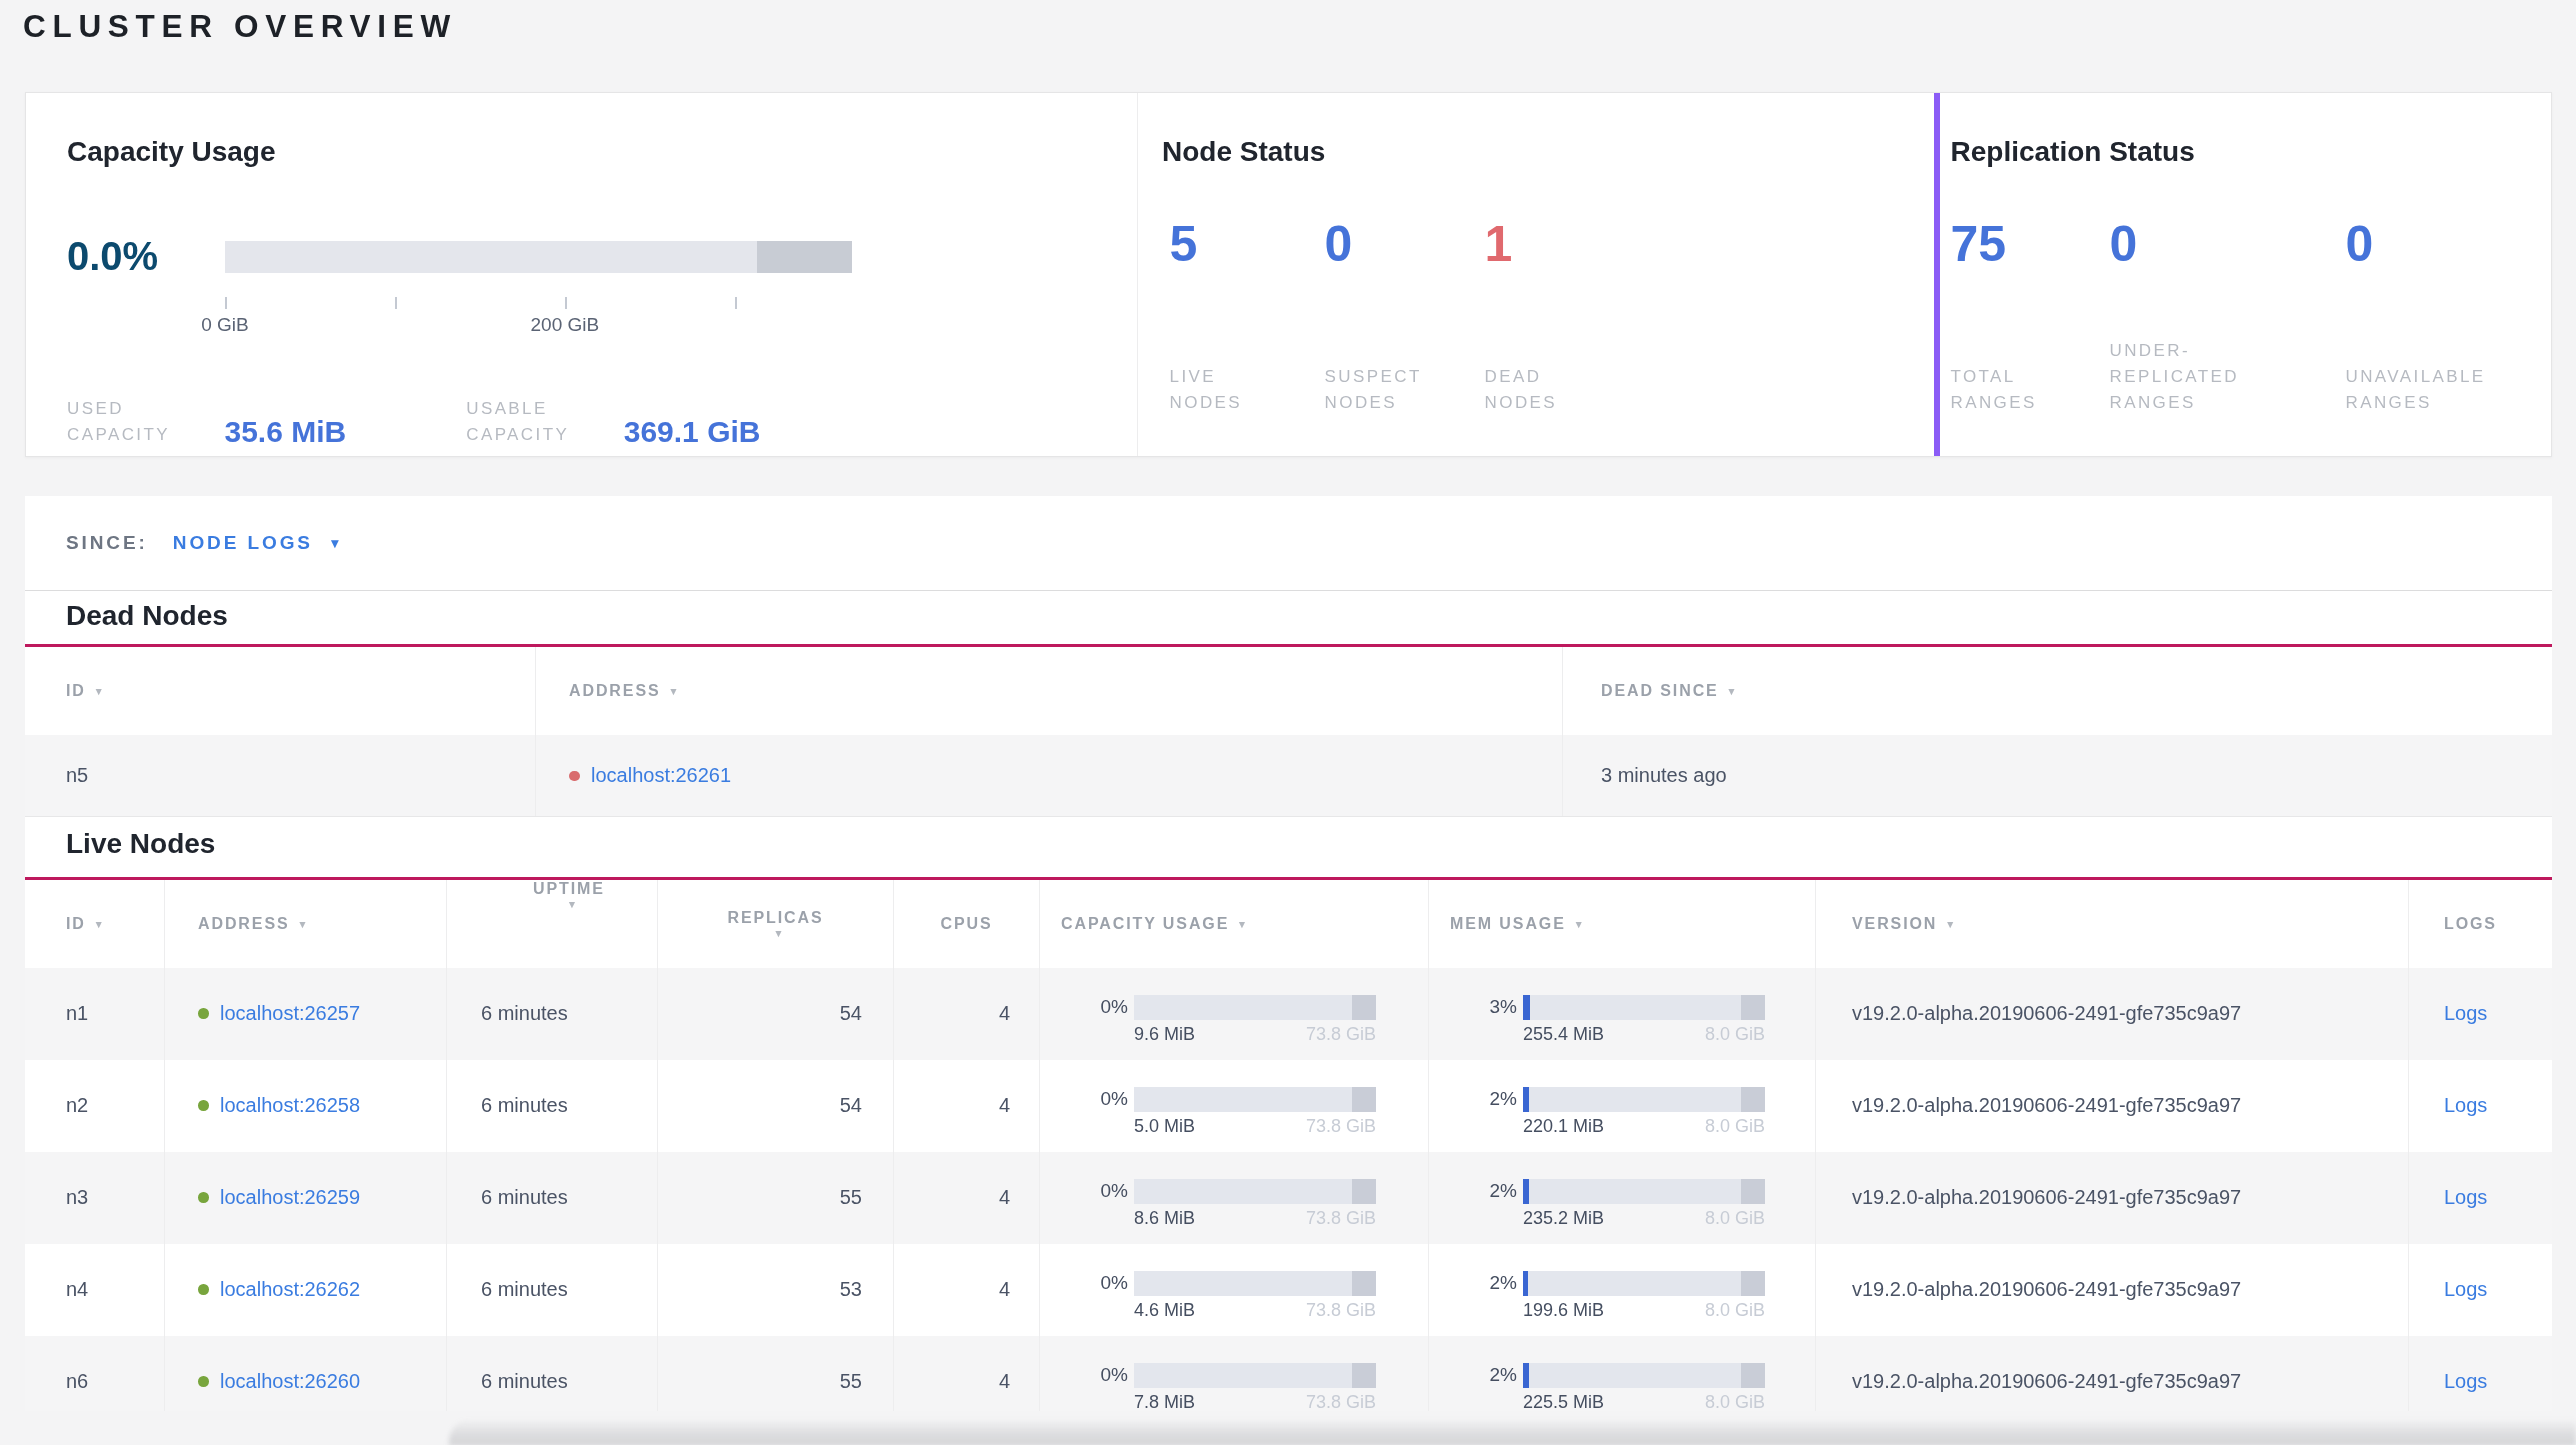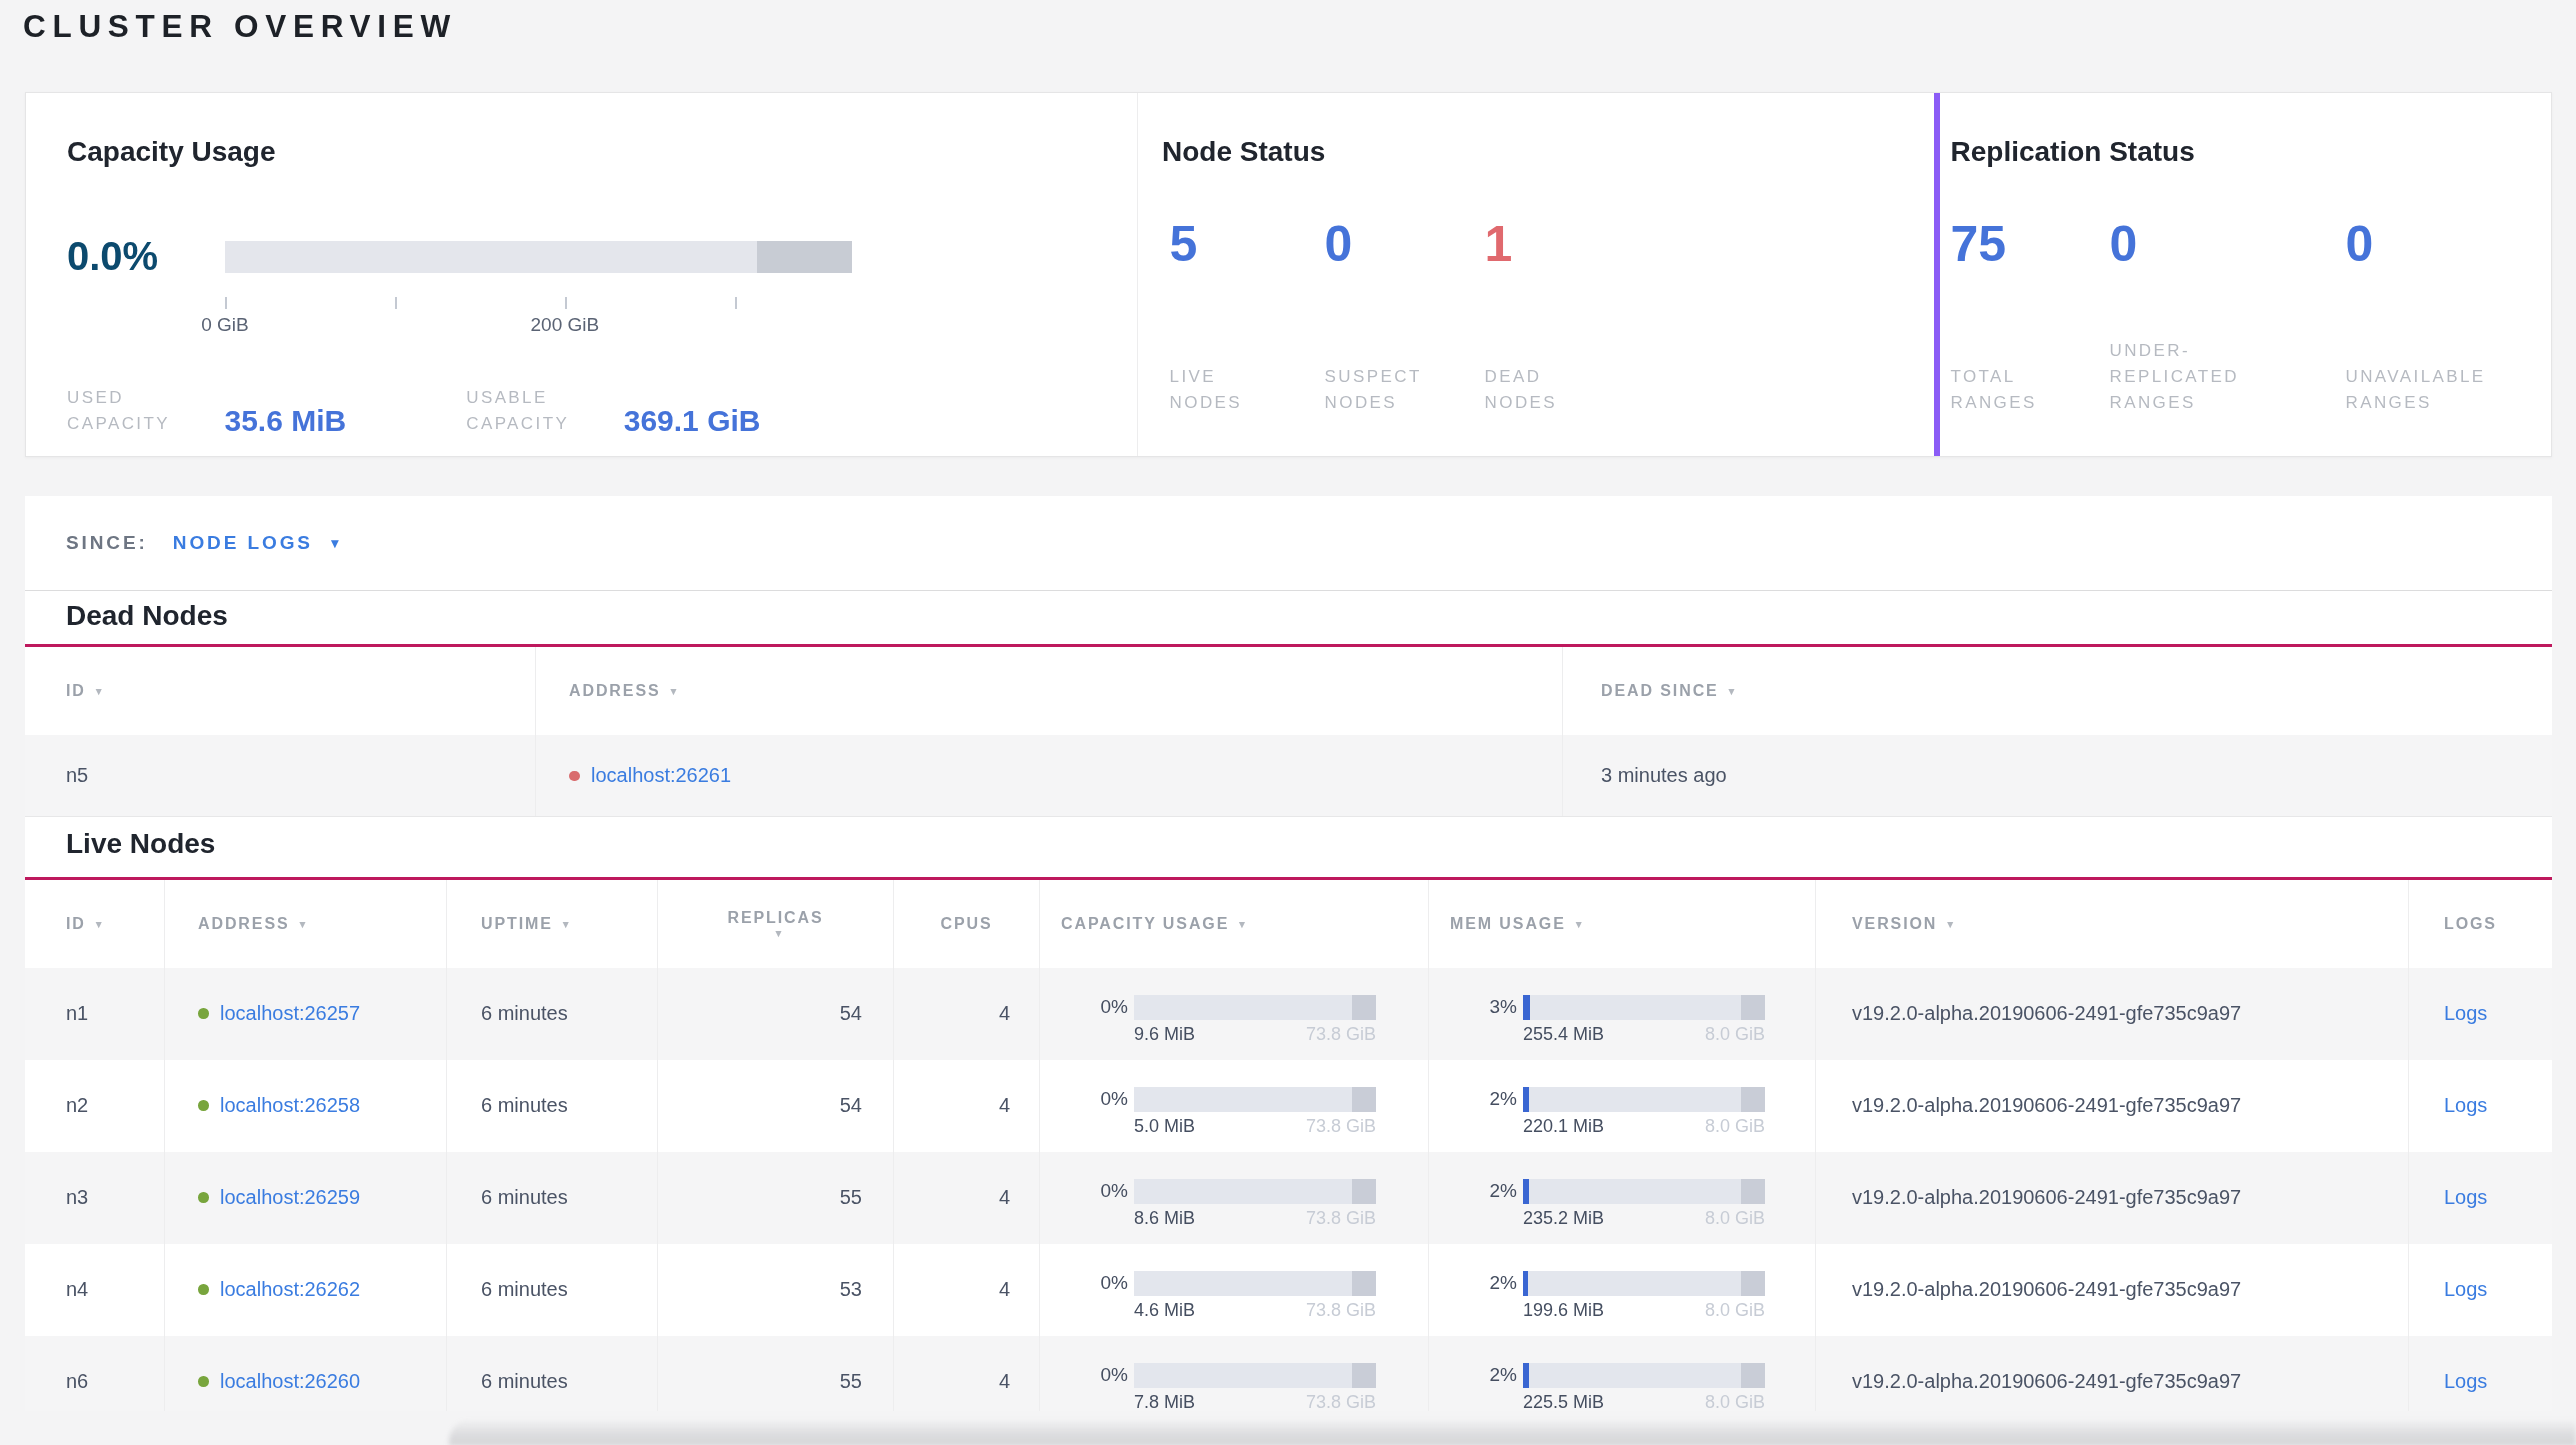--- a/index.html
+++ b/index.html
@@ -21,21 +21,21 @@
   .cap-pct { width:158px; font-size:40px; font-weight:600; color:#0c4a6e; }
   .bigbar { width:627px; height:32px; background:#e4e6ec; position:relative; }
   .bigbar-cap { position:absolute; top:0; bottom:0; right:0; width:15.1%; background:#c8ccd4; }
   .axis { position:relative; width:627px; margin-left:158px; margin-top:7.6px; height:46px; }
   .tick { position:absolute; top:0; width:1.9px; height:12.4px; background:#c4c9d2; }
   .tick-label { position:absolute; top:17px; transform:translateX(-50%); font-size:19px; color:#5a6374; white-space:nowrap; }
 
   .cap-stats { display:flex; margin-top:42px; }
   .kv { display:flex; align-items:flex-end; }
   .kv + .kv { margin-left:120px; }
-  .kv-label { width:126px; font-size:17px; letter-spacing:2.4px; color:#b6bac1; line-height:26px; white-space:pre-line; font-weight:500; }
+  .kv-label { width:126px; font-size:17px; letter-spacing:2.4px; color:#b6bac1; line-height:26px; white-space:pre-line; font-weight:500;margin-top:11px; }
   .kv-value { margin-left:31.5px; font-size:30px; line-height:30px; font-weight:600; color:#4573d9; padding-bottom:1px; white-space:nowrap; }
 
   .stats { display:flex; margin-top:51px; }
   .p-nodes .stats { margin-left:7.6px; }
   .stat { display:flex; flex-direction:column; height:197px; }
   .p-nodes .stat:nth-child(1){ width:155px; } .p-nodes .stat:nth-child(2){ width:160px; }
   .p-repl  .stat:nth-child(1){ width:159px; } .p-repl  .stat:nth-child(2){ width:236px; }
   .stat-value { font-size:50px; line-height:50px; font-weight:600; color:#4573d9; }
   .stat-value.red { color:#e0696e; }
   .stat-label { margin-top:auto; font-size:17px; letter-spacing:2.4px; color:#b6bac1; line-height:26px; white-space:pre-line; font-weight:500; }
@@ -57,21 +57,21 @@
   .dead-table { margin-top:7.6px; }
   .live-table { margin-top:11.5px; }
   .grid-dead { display:grid; grid-template-columns:510px 1027px 990px; }
   .grid-live { display:grid; grid-template-columns:139px 282px 211px 236px 146px 389px 387px 593px 145px; }
 
   .th { display:flex; align-items:center; height:88px; font-size:16px; letter-spacing:1.9px; color:#9ba1aa; font-weight:600; white-space:nowrap; }
   .th:not(.c0), .td:not(.c0) { border-left:1px solid #ededee; }
   .sort { font-size:10.5px; color:#b3b8bf; margin-left:7.6px; }
   .th.c0 { padding-left:41px; }
   .grid-dead .th.c1 { padding-left:33px; } .grid-dead .th.c2 { padding-left:38px; }
-  .grid-live .th.c1 { padding-left:33px; } .grid-live .th.c2 { padding-left:34px; }
+  .grid-live .th.c1 { padding-left:33px; } .grid-live .th.c2 { padding-left:34px;flex-direction:column; }
   .grid-live .th.c3, .grid-live .th.c4 { justify-content:center; padding-left:0;flex-direction:column; }
   .grid-live .th.c5, .grid-live .th.c6 { padding-left:21px; }
   .grid-live .th.c7 { padding-left:36px; } .grid-live .th.c8 { padding-left:35px; }
 
   .td { display:flex; align-items:center; font-size:20px; color:#4a5365; }
   .dead-row { height:82px; background:#f5f5f6; border-bottom:1px solid #e7e7e8; }
   .dead-row .td.c0 { padding-left:41px; }
   .dead-row .td.c1 { padding-left:33px; }
   .dead-row .td.c2 { padding-left:38px; }
 

